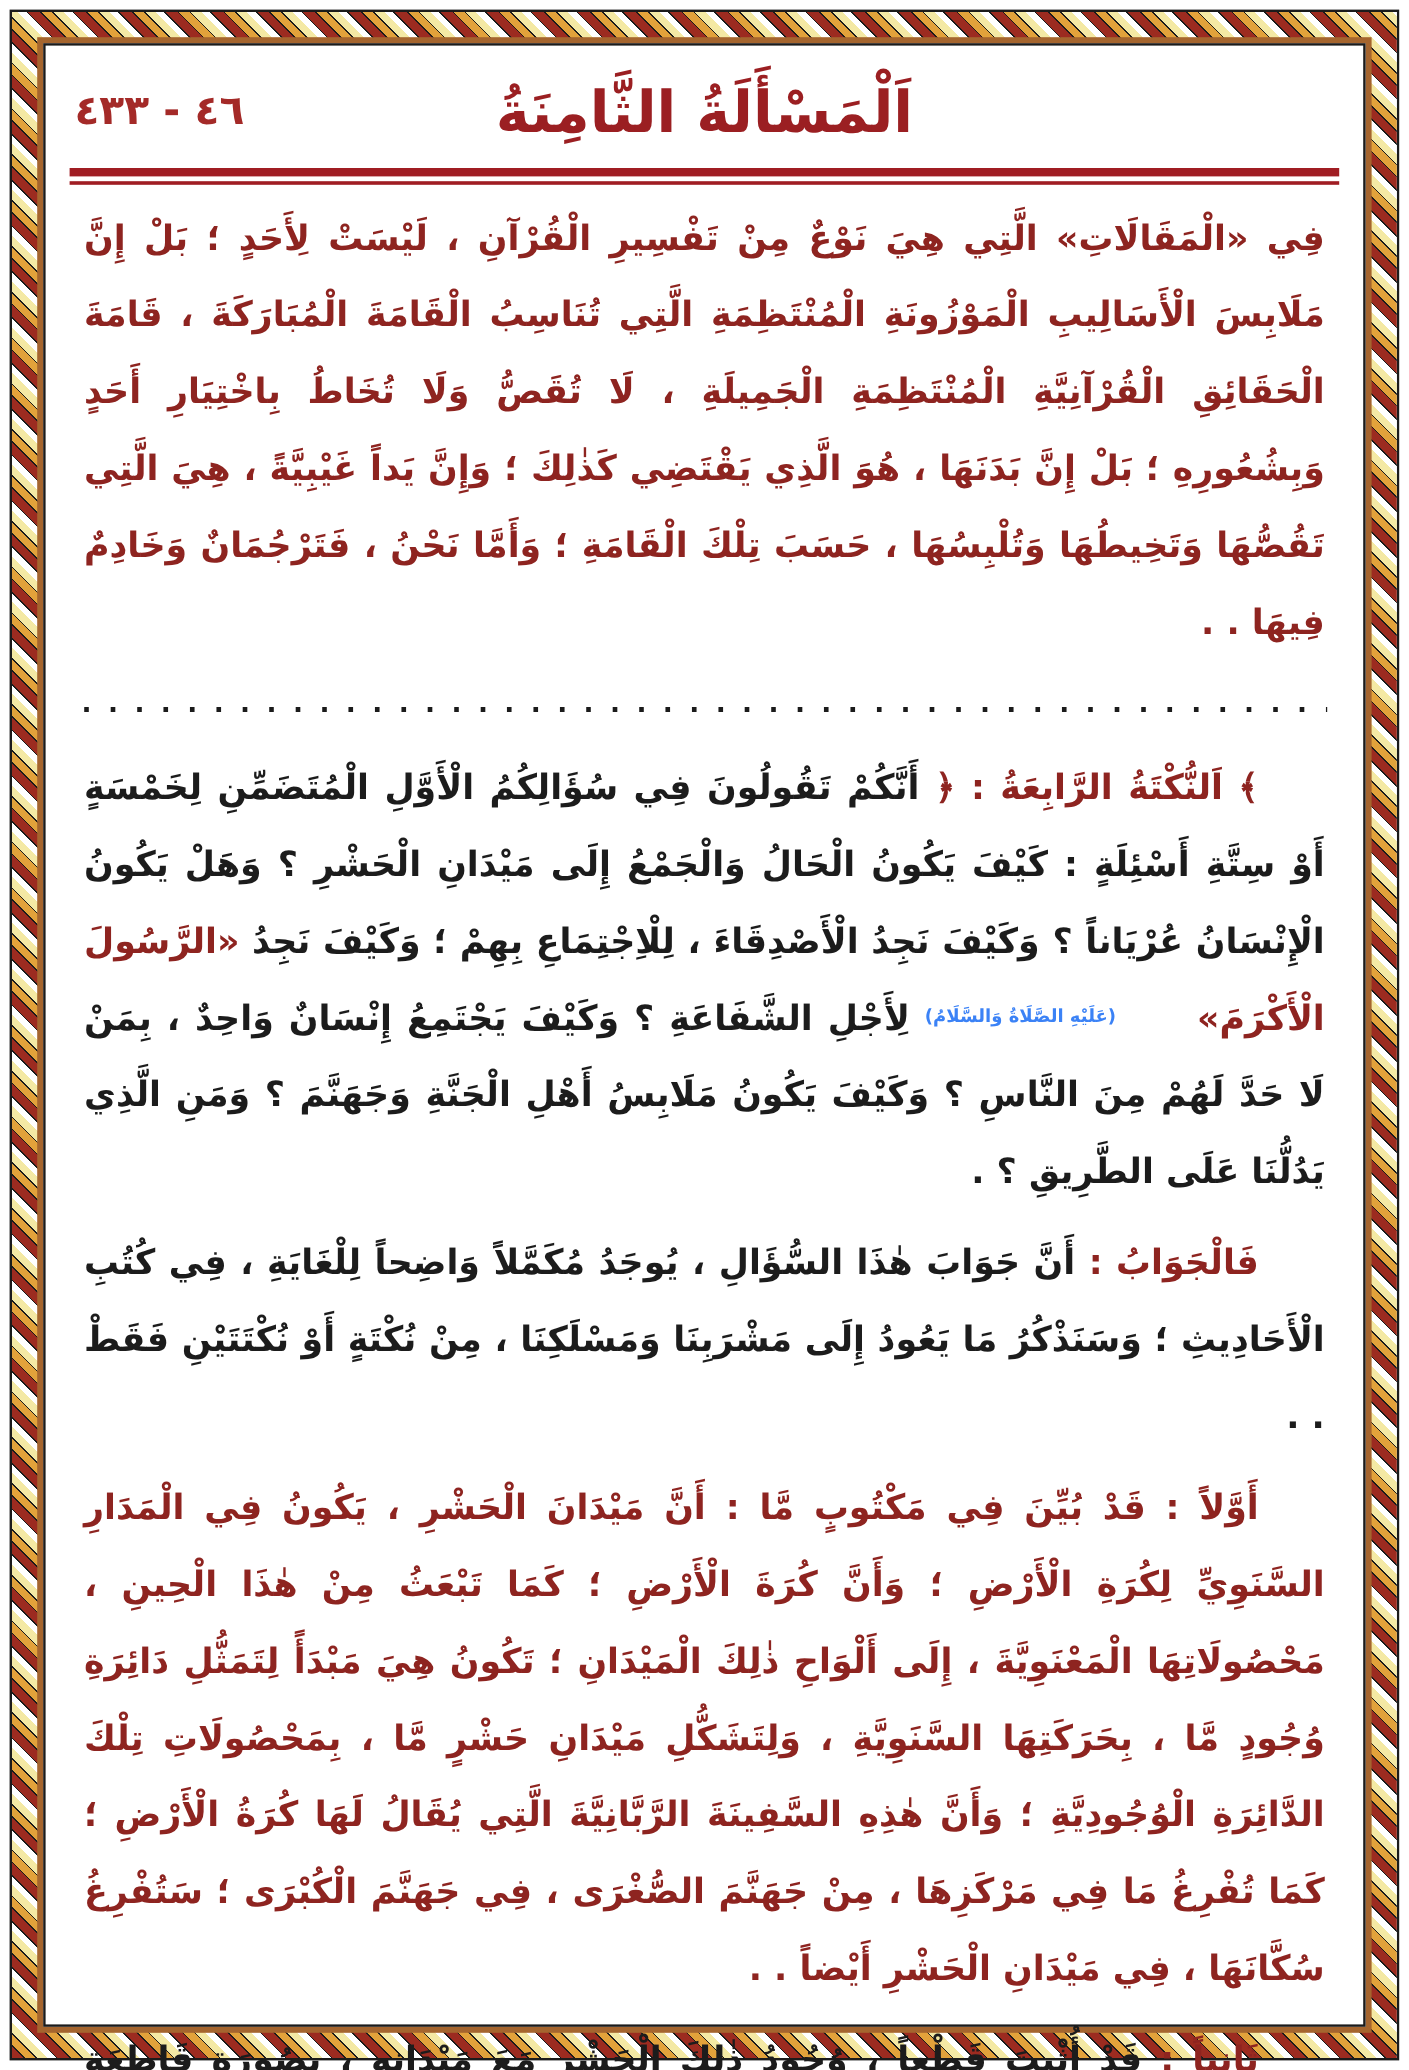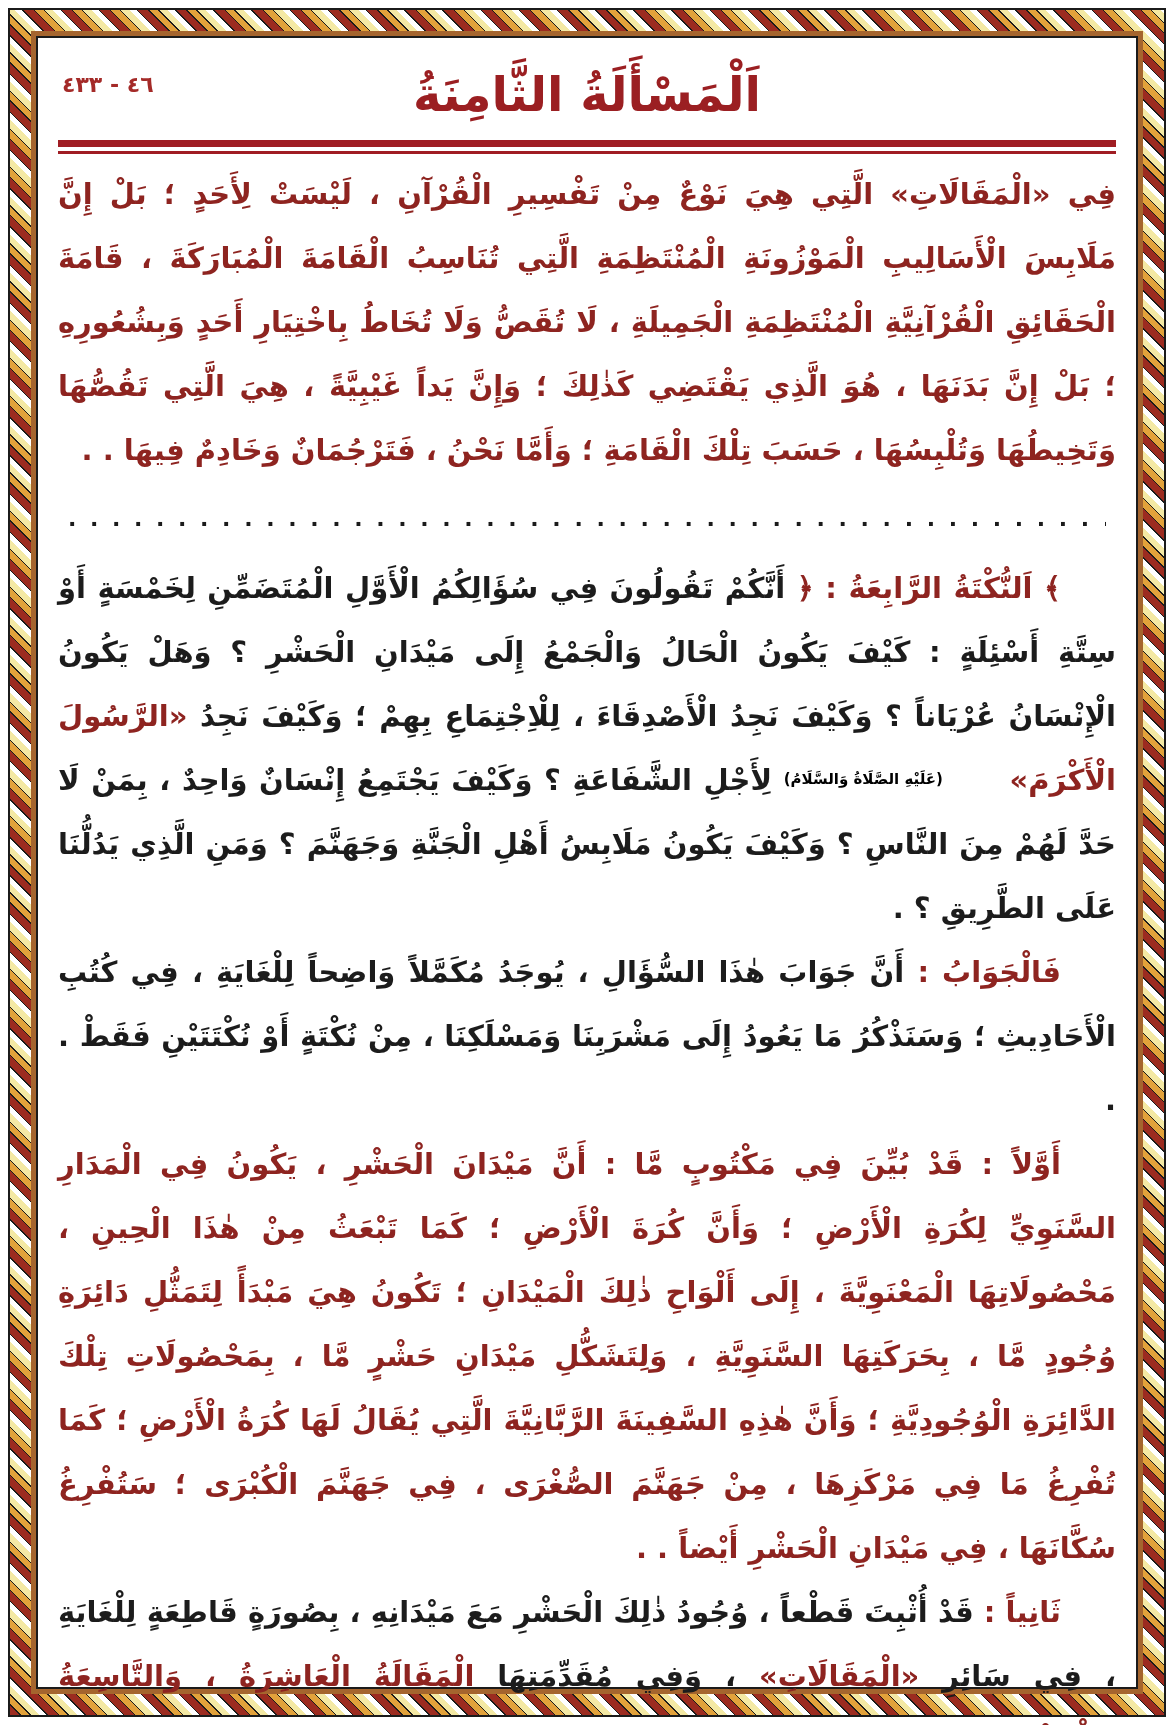--- a/index.html
+++ b/index.html
@@ -18,43 +18,43 @@
   }
   .inner{
     height:100%;box-sizing:border-box;background:#fff;
     border:2px solid #1b1b1b;box-shadow:0 0 0 5px #a5652e;
     padding:14px 20px 0 20px;
   }
   .content{direction:rtl;}
   .header{position:relative;text-align:center;margin-top:14px;height:64px;}
   .page-num{
     position:absolute;left:4px;top:6px;direction:rtl;
-    color:#a42a28;font-size:22px;font-weight:bold;letter-spacing:2px;
+    color:#a42a28;font-size:34px;font-weight:bold;letter-spacing:2px;
   }
   .doc-title{
     display:inline-block;color:#9b1f22;font-size:48px;font-weight:bold;
   }
   .rules{margin:10px 0 8px 0;}
   .rule-thick{height:7px;background:#a01d23;}
   .rule-thin{height:3px;background:#a01d23;margin-top:4px;}
   .body-text{
     font-size:29px;font-weight:bold;line-height:64px;color:#1c1c1c;
     text-align:justify;
   }
-  p{margin:0;padding:0;}
+  p{margin:12px;padding:0;}
   .red{color:#8e2420;}
   .indent{text-indent:55px;}
   .dots-row{
     direction:ltr;text-align:center;color:#1b1b1b;font-size:22px;
     font-weight:bold;letter-spacing:3px;line-height:30px;margin:22px 10px;
     white-space:nowrap;overflow:hidden;
   }
   .ornament{color:#8e2420;font-weight:bold;}
   .seal{
-    color:#000000;font-size:15px;font-weight:bold;letter-spacing:0;
+    color:#3b82f6;font-size:15px;font-weight:bold;letter-spacing:0;
     display:inline-block;transform:translateY(-6px);line-height:1;
   }
 </style>
 </head>
 <body>
 
 <div class="page">
   <div class="frame-outer">
     <div class="band">
       <div class="inner">

